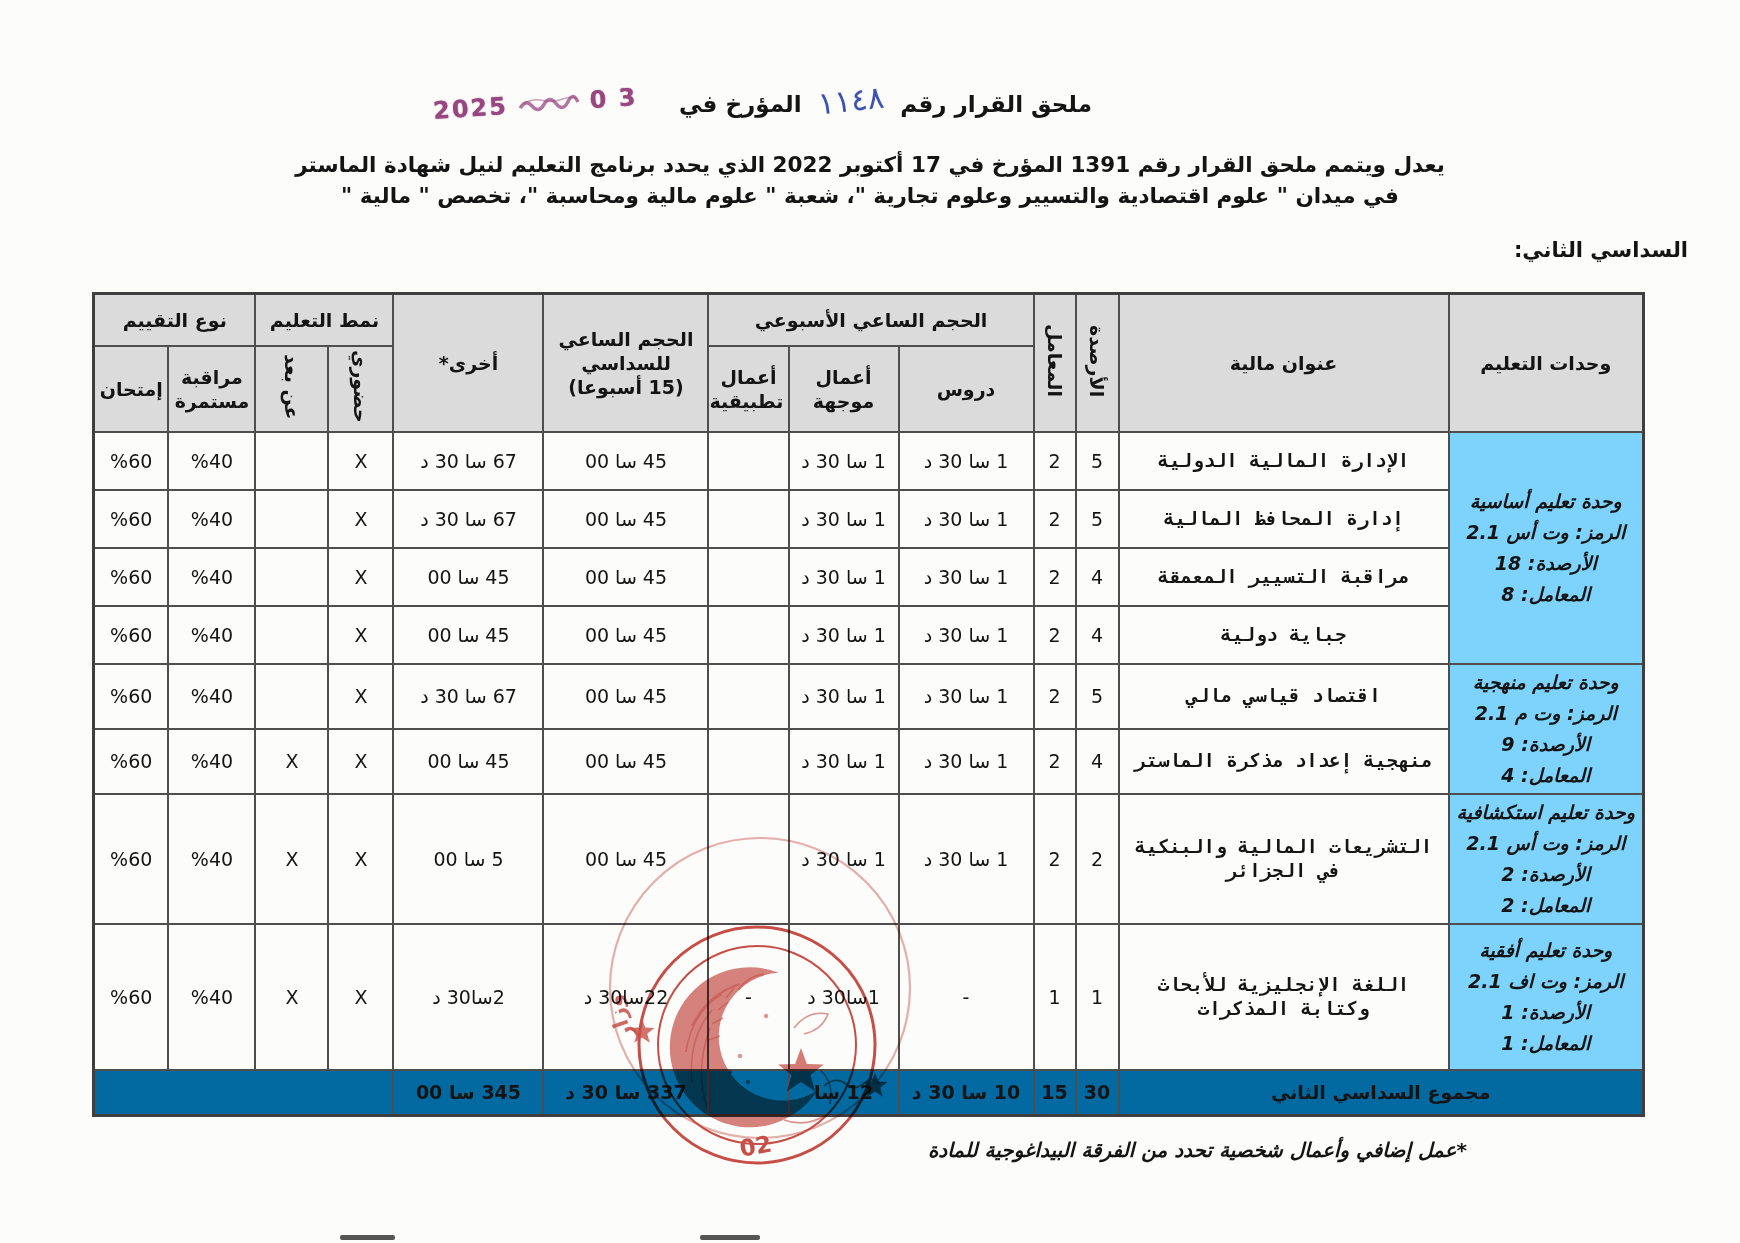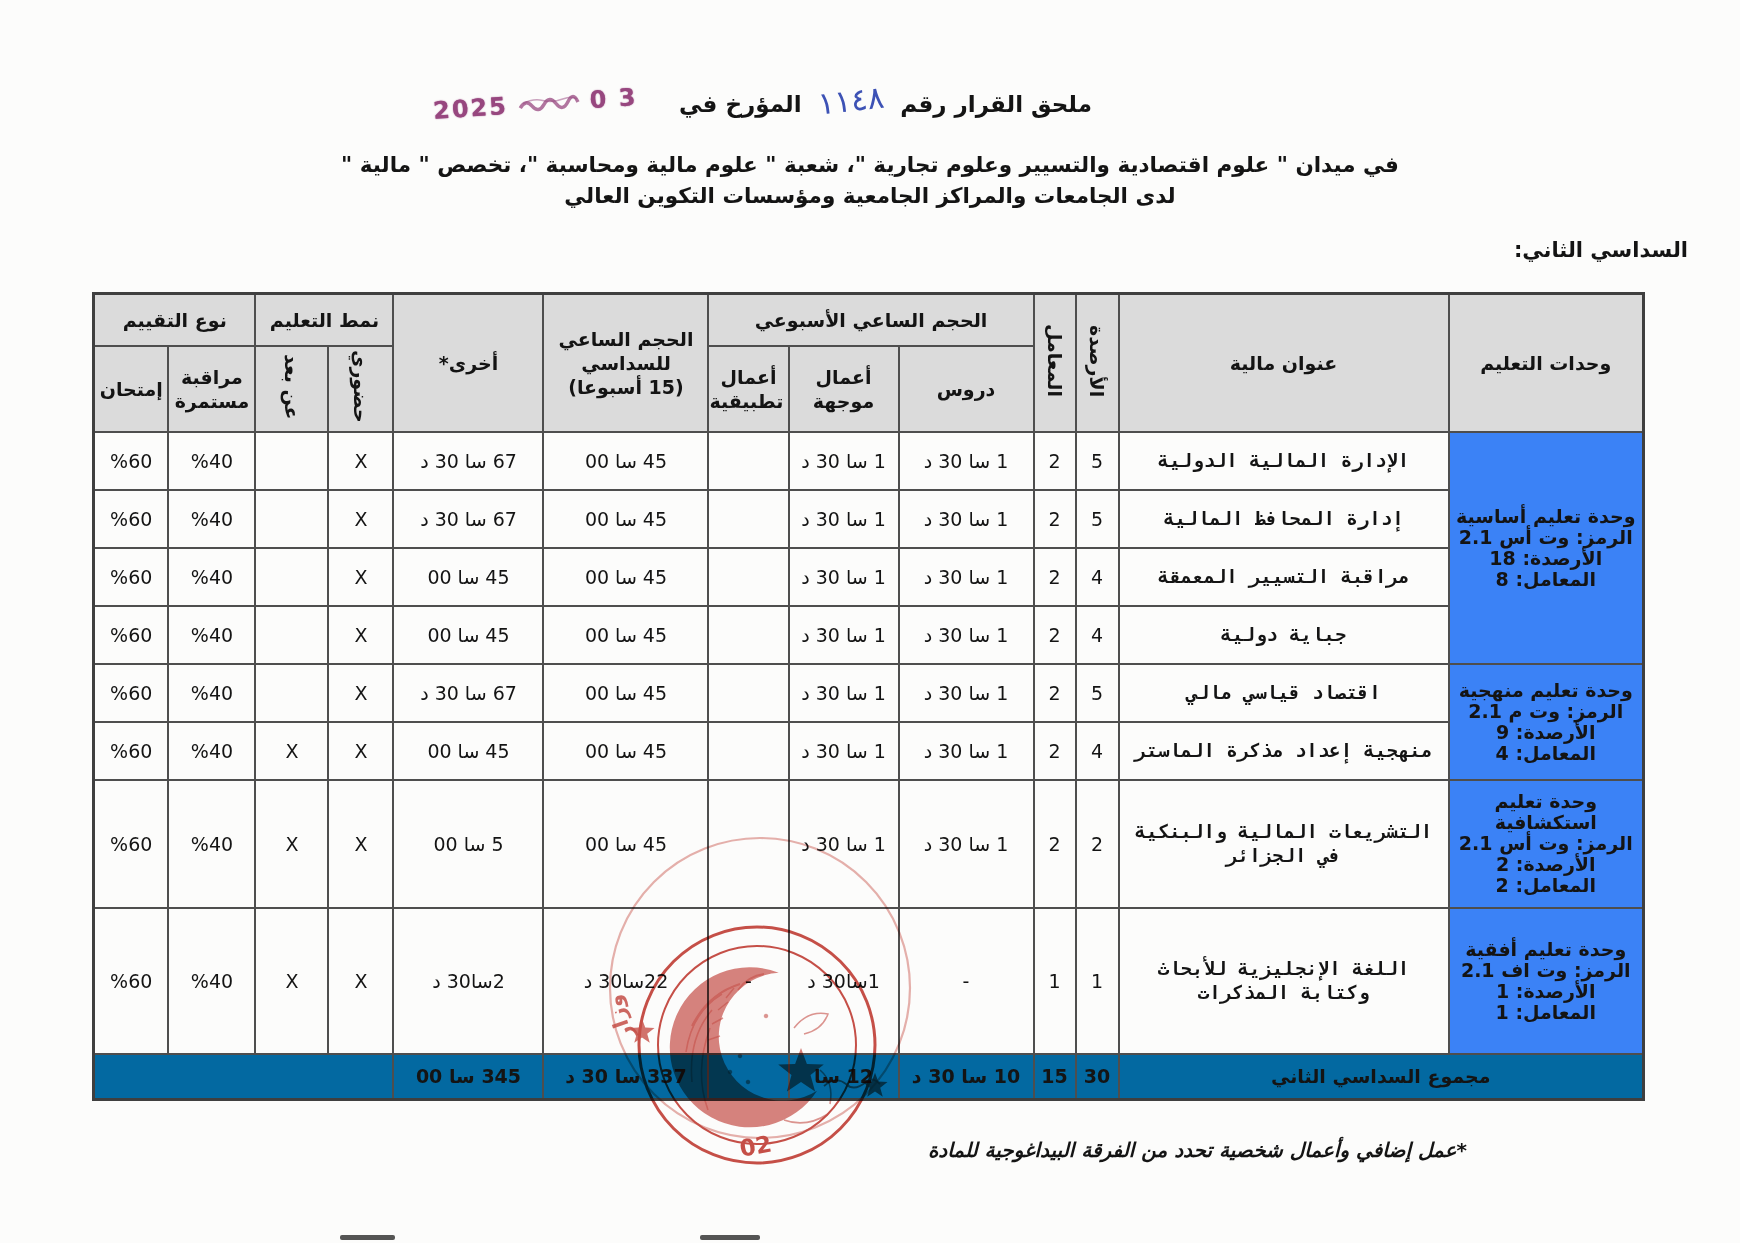--- a/index.html
+++ b/index.html
@@ -47,22 +47,22 @@
   .program th, .program td {
     border:2px solid #4e4e4e;
     text-align:center; vertical-align:middle;
     font-size:19px; padding:2px 4px;
   }
   .program th { background:#dbdbdb; font-weight:bold; }
   .gray { background:#0369a1; }
   .pre { white-space:pre-line; line-height:24px; }
   .subject { text-align:right; padding-right:10px; font-weight:bold;font-family:Liberation Mono, monospace; }
   .unit-cell {
-    background:#3b82f6; white-space:pre-line; text-align:right;
-    padding-right:8px; font-weight:bold; font-size:18px; line-height:21px;
+    background:#7dd3fc; white-space:pre-line; text-align:right;
+    padding-right:8px; font-weight:bold; font-size:18px; line-height:31px;font-style:italic;
   }
   .vert { overflow:visible; }
   .vert span {
     writing-mode:vertical-rl; display:inline-block;
     font-weight:bold; white-space:nowrap; line-height:1.1;
   }
   .bold { font-weight:bold; }
   tr.hr1 { height:52px; }
   tr.hr2 { height:86px; }
   tr.r   { height:58px; }
@@ -97,22 +97,22 @@
     <span>3 0</span>
     <svg width="64" height="20" viewBox="0 0 64 20">
       <path d="M3,13 q6,-9 12,-1 t12,-1 t12,0 t12,-1 t10,1" stroke="#8a2f6f" stroke-width="3.5" fill="none" opacity="0.75"></path>
       <path d="M6,9 q10,-5 20,-2 t20,0 t14,1" stroke="#8a2f6f" stroke-width="1.6" fill="none" opacity="0.5"></path>
     </svg>
     <span>2025</span>
   </span>
 </div>
 
 <div class="intro">
+  <div>يعدل ويتمم ملحق القرار رقم 1391 المؤرخ في 17 أكتوبر 2022 الذي يحدد برنامج التعليم لنيل شهادة الماستر</div>
   <div>في ميدان " علوم اقتصادية والتسيير وعلوم تجارية "، شعبة " علوم مالية ومحاسبة "، تخصص " مالية "</div>
-  <div>لدى الجامعات والمراكز الجامعية ومؤسسات التكوين العالي</div>
 </div>
 
 <div class="semester-label">السداسي الثاني:</div>
 
 <table class="program">
   <colgroup>
     <col style="width:195px">
       <col style="width:330px">
       <col style="width:43px">
       <col style="width:42px">

